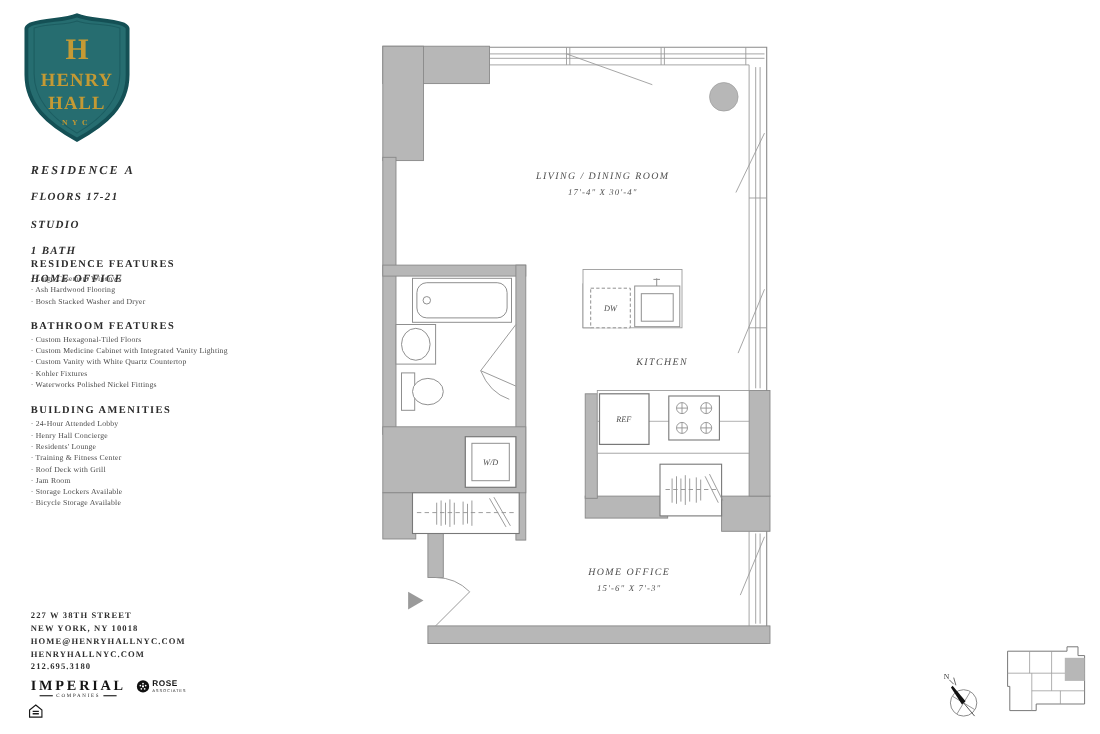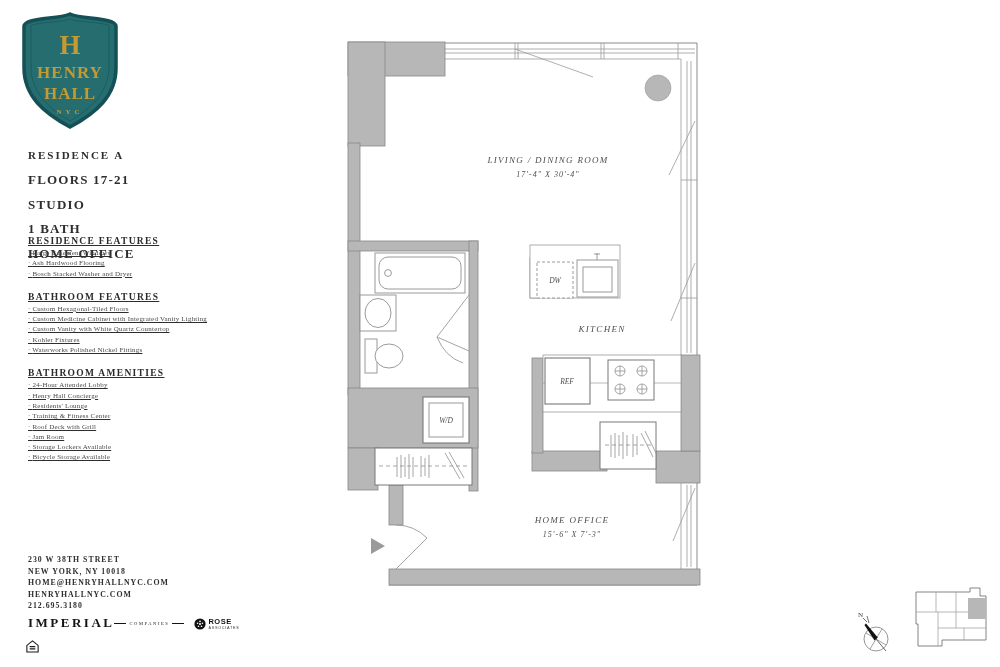--- a/index.html
+++ b/index.html
@@ -1,35 +1,35 @@
 <!DOCTYPE html>
 <html><head>
 <meta charset="utf-8">
 <style>
   html,body{margin:0;padding:0;}
   body{width:1000px;height:667px;background:#ffffff;position:relative;overflow:hidden;
        font-family:"Liberation Serif",serif;color:#2e2e2e;}
   .abs{position:absolute;}
 
   
-  .res-block{left:28px;top:149px;}
+  .res-block{left:28px;top:149px;font-style:italic;}
   .res-title{font-size:11px;font-weight:bold;letter-spacing:2px;margin-bottom:4px;}
-  .res-line{font-size:13px;font-weight:bold;letter-spacing:1.2px;line-height:11.5px;margin-top:13px;}
+  .res-line{font-size:10px;font-weight:bold;letter-spacing:1.2px;line-height:11.5px;margin-top:13px;}
 
   .sections{left:28px;top:236px;width:250px;}
-  .sec{margin-bottom:13px;text-decoration:underline;}
+  .sec{margin-bottom:13px;}
   .sec-heading{font-size:9.5px;font-weight:bold;letter-spacing:1.3px;margin-bottom:2px;color:#2b2b2b;}
   .feat-item{font-size:7px;line-height:10.3px;color:#4a4a4a;letter-spacing:.2px;}
   .feat-item::before{content:"· ";}
 
   .contact{left:28px;top:554px;}
   .contact-line{font-size:7.8px;font-weight:bold;letter-spacing:1px;line-height:11.5px;}
 
   .partners{left:28px;top:616px;display:flex;align-items:flex-start;gap:10px;}
-  .imperial{display:flex;flex-direction:row;align-items:center;}
+  .imperial{display:flex;flex-direction:column;align-items:center;}
   .imperial-name{font-size:13px;font-weight:bold;letter-spacing:2.5px;color:#141414;line-height:13px;}
   .imperial-sub{font-size:4.5px;letter-spacing:1.6px;color:#141414;display:flex;align-items:center;gap:3px;margin-top:1px;}
   .imperial-sub::before,.imperial-sub::after{content:"";display:block;width:12px;border-top:1px solid #141414;}
   .rose{display:flex;align-items:center;gap:2px;margin-top:2px;}
   .rose-texts{display:flex;flex-direction:column;line-height:1;}
   .rose-name{font-family:"Liberation Sans",sans-serif;font-size:7.5px;font-weight:bold;letter-spacing:.5px;color:#111;}
   .rose-sub{font-family:"Liberation Sans",sans-serif;font-size:3.8px;letter-spacing:.7px;color:#333;margin-top:1px;}
 
   .disclaimer-row{left:26px;top:640px;display:flex;align-items:flex-start;gap:5px;width:520px;}
   .disclaimer-text{font-size:7.2px;color:#3a3a3a;letter-spacing:.2px;line-height:9px;padding-top:2px;}
@@ -71,34 +71,34 @@
   </div>
   <div class="sec">
     <div class="sec-heading">BATHROOM FEATURES</div>
     <div class="feat-item">Custom Hexagonal-Tiled Floors</div>
     <div class="feat-item">Custom Medicine Cabinet with Integrated Vanity Lighting</div>
     <div class="feat-item">Custom Vanity with White Quartz Countertop</div>
     <div class="feat-item">Kohler Fixtures</div>
     <div class="feat-item">Waterworks Polished Nickel Fittings</div>
   </div>
   <div class="sec">
-    <div class="sec-heading">BATHROOM AMENITIES</div>
+    <div class="sec-heading">BUILDING AMENITIES</div>
     <div class="feat-item">24-Hour Attended Lobby</div>
     <div class="feat-item">Henry Hall Concierge</div>
     <div class="feat-item">Residents' Lounge</div>
     <div class="feat-item">Training &amp; Fitness Center</div>
     <div class="feat-item">Roof Deck with Grill</div>
     <div class="feat-item">Jam Room</div>
     <div class="feat-item">Storage Lockers Available</div>
     <div class="feat-item">Bicycle Storage Available</div>
   </div>
 </div>
 
 <div class="abs contact">
-  <div class="contact-line">230 W 38TH STREET</div>
+  <div class="contact-line">227 W 38TH STREET</div>
   <div class="contact-line">NEW YORK, NY 10018</div>
   <div class="contact-line">HOME@HENRYHALLNYC.COM</div>
   <div class="contact-line">HENRYHALLNYC.COM</div>
   <div class="contact-line">212.695.3180</div>
 </div>
 
 <div class="abs partners">
   <div class="imperial">
     <div class="imperial-name">IMPERIAL</div>
     <div class="imperial-sub">COMPANIES</div>

